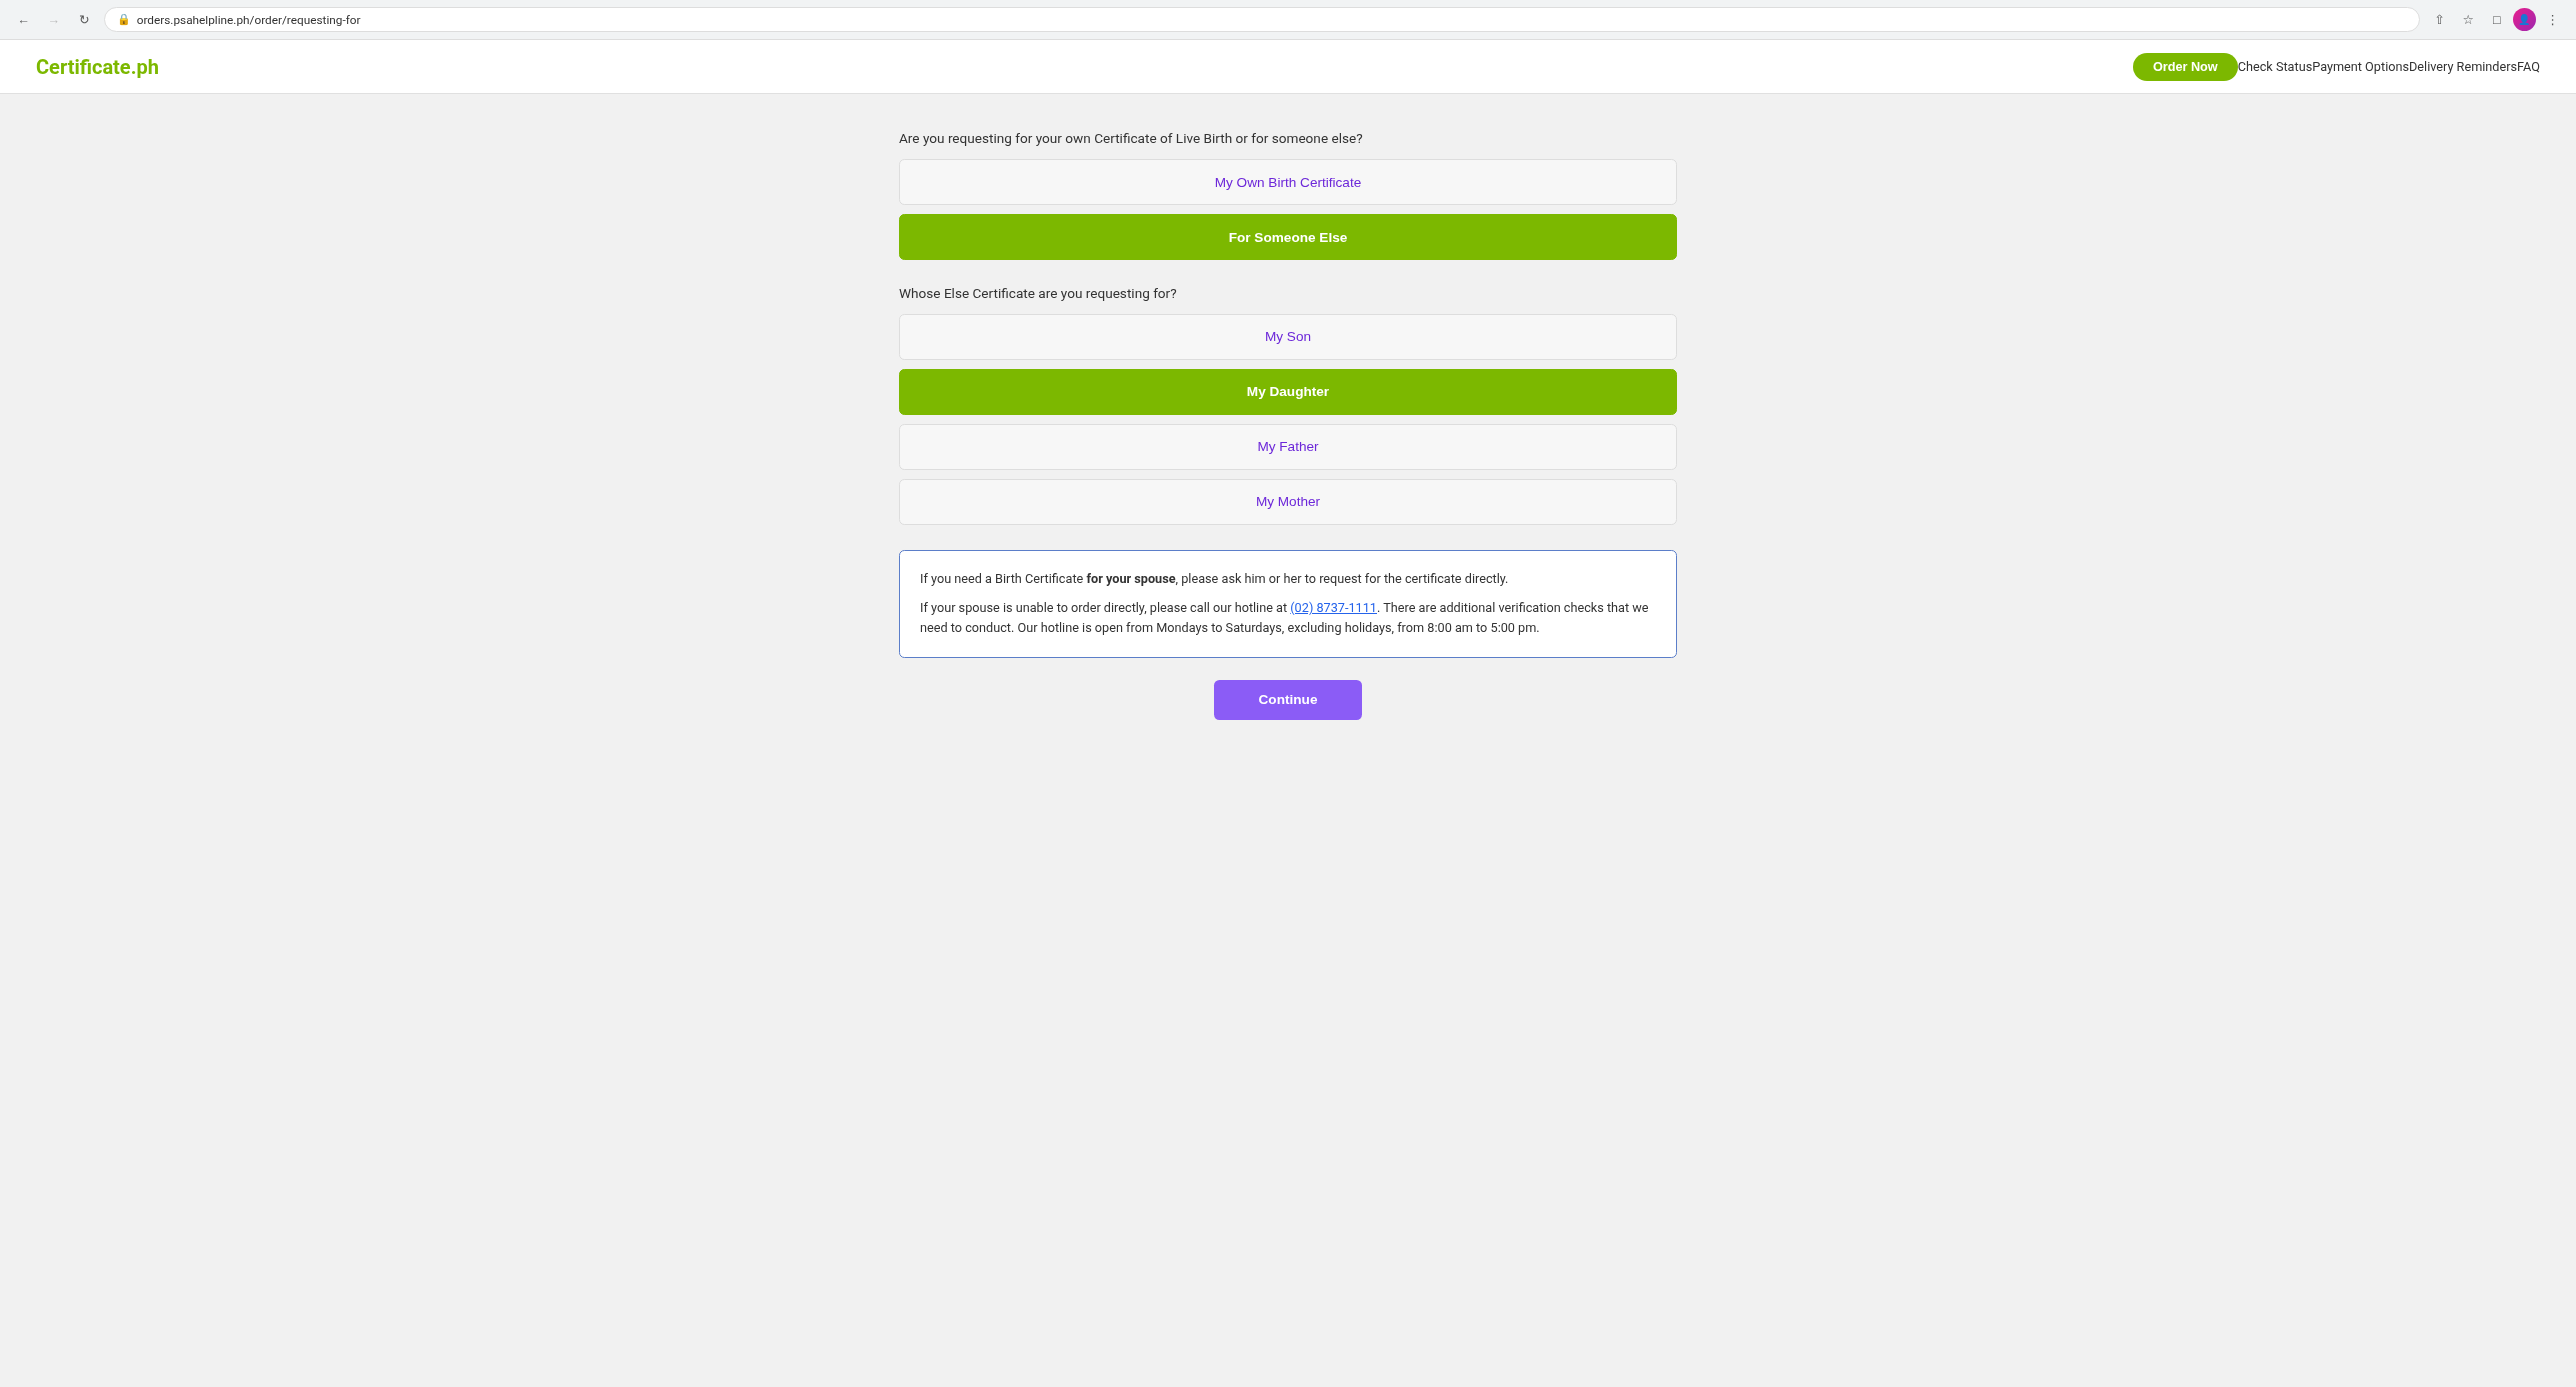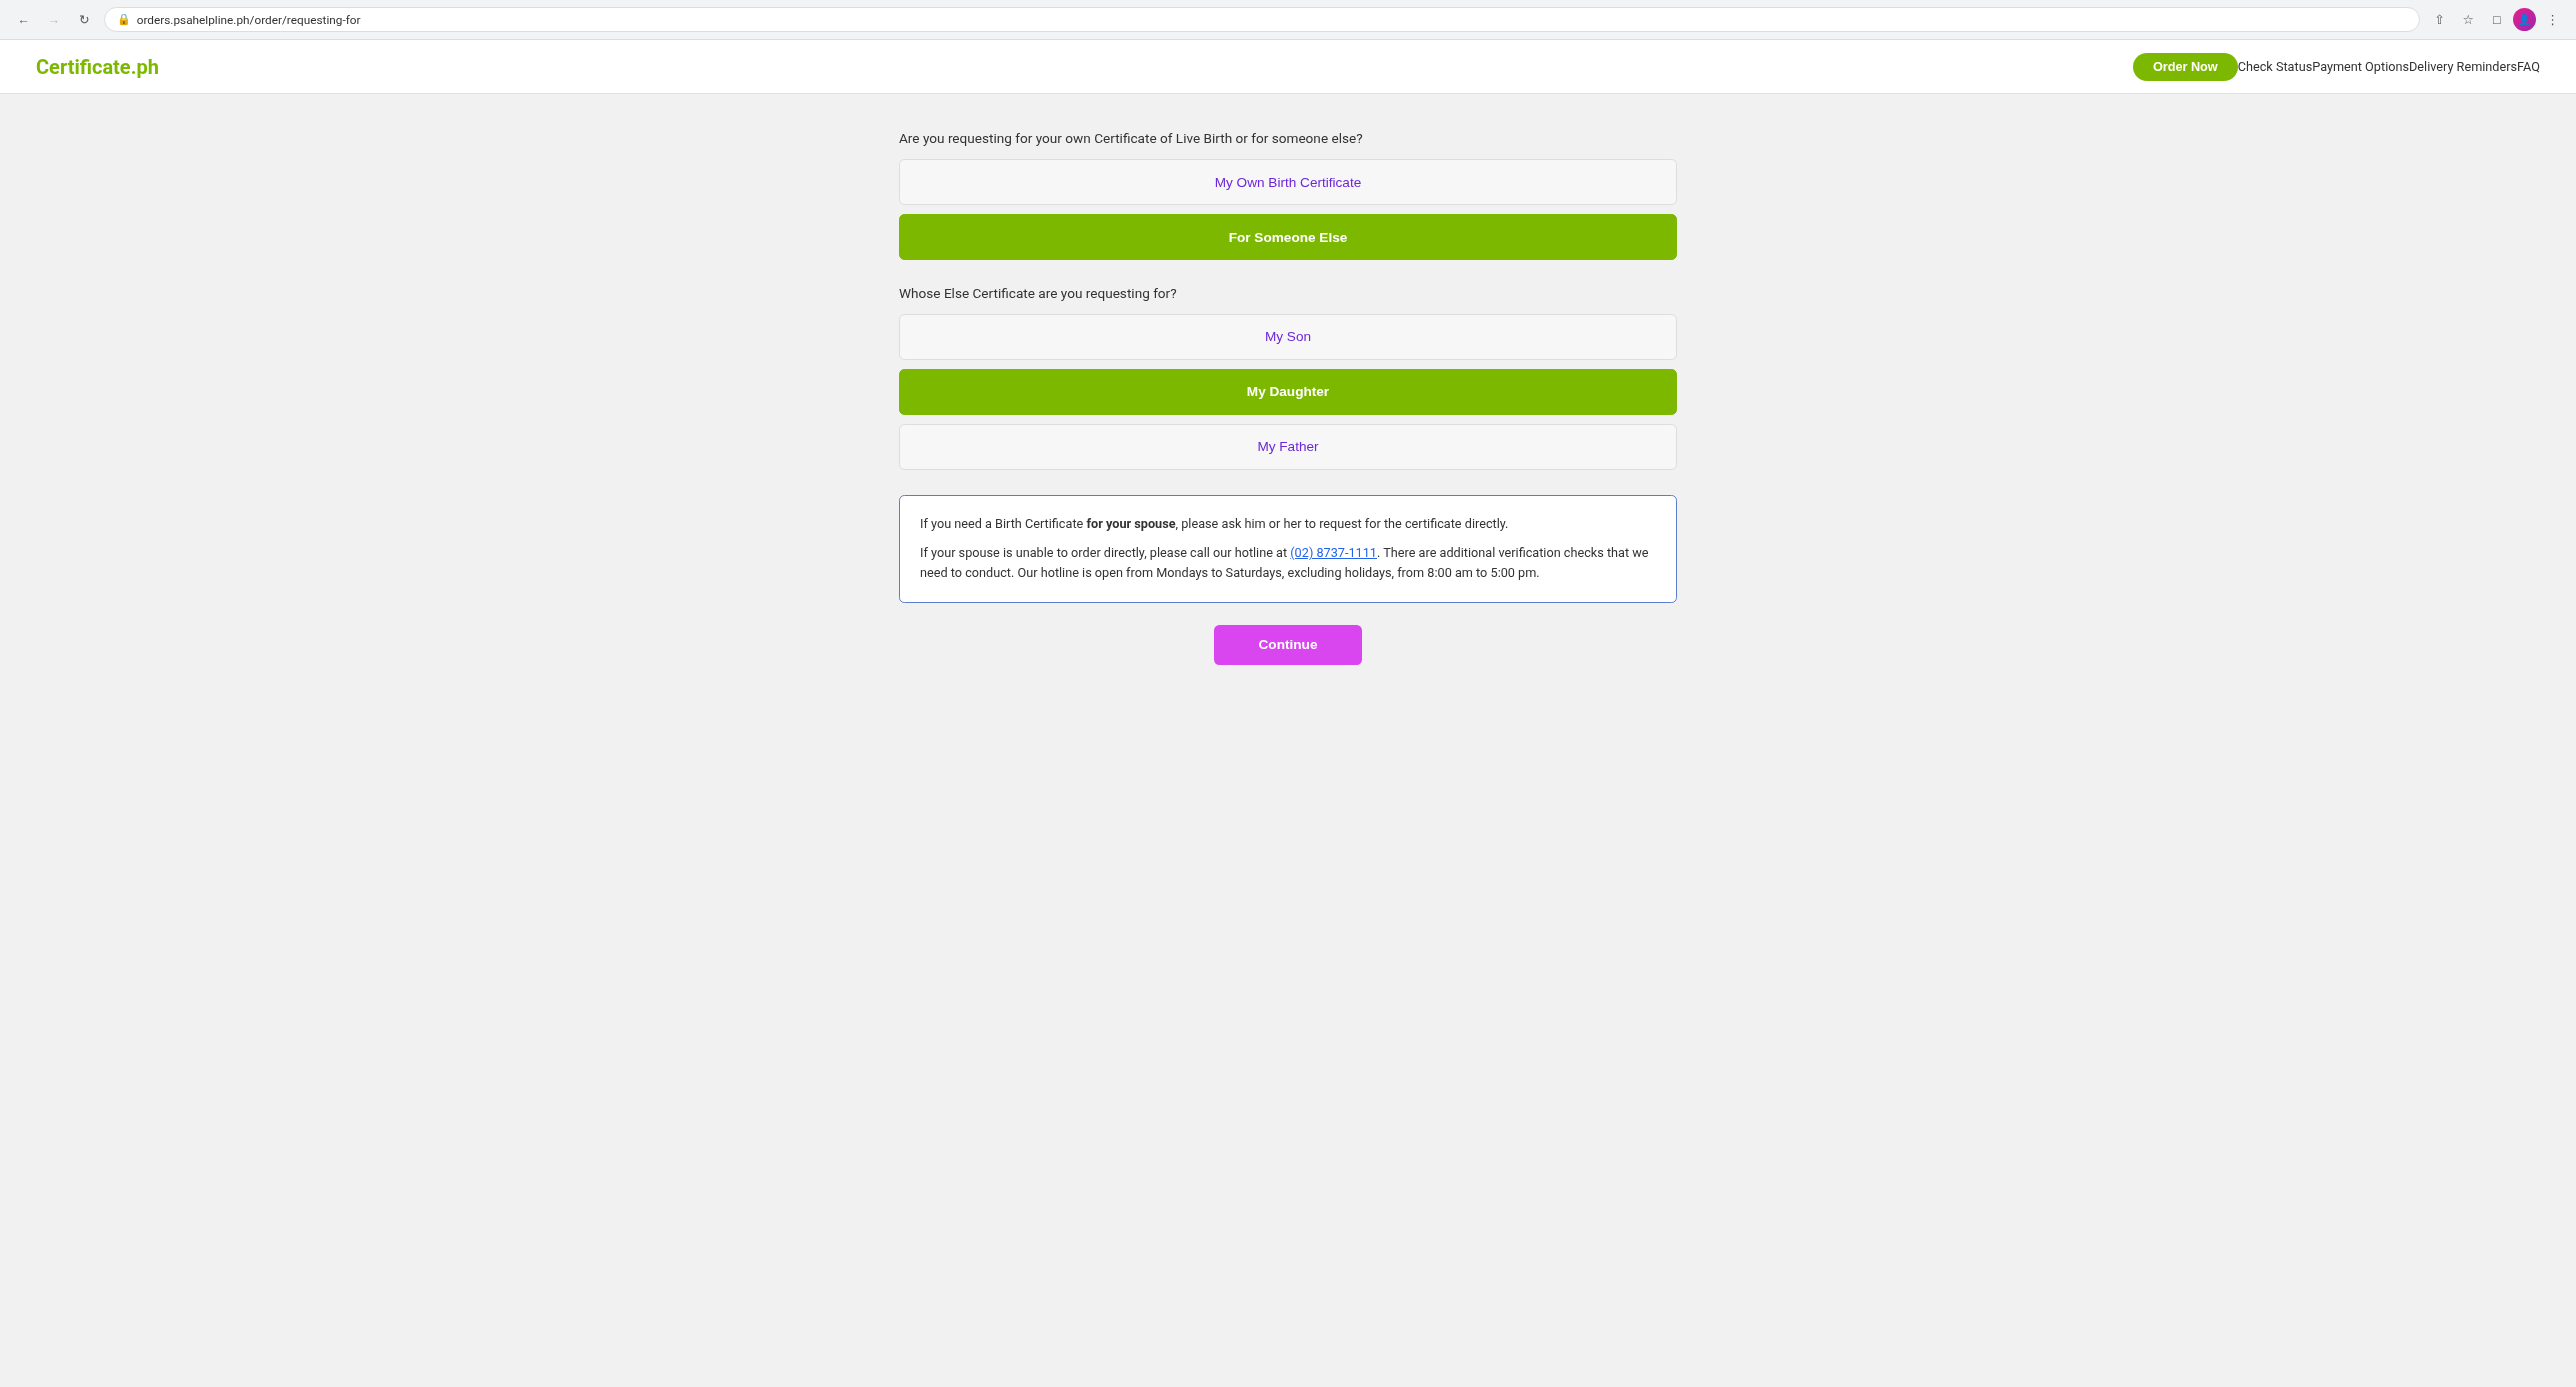--- a/index.html
+++ b/index.html
@@ -203,21 +203,21 @@
     }
 
     .info-box a {
       color: #2563eb;
       text-decoration: underline;
     }
 
     .continue-btn {
       display: block;
       margin: 22px auto 12px;
-      background: #d946ef;
+      background: #8b5cf6;
       color: white;
       border: none;
       border-radius: 5.4px;
       padding: 12.7px 45px;
       font-size: 13.6px;
       font-weight: 600;
       cursor: pointer;
       text-align: center;
     }
   </style>
@@ -260,20 +260,21 @@
     <p class="question-label">Are you requesting for your own Certificate of Live Birth or for someone else?</p>
     <button class="option-btn">My Own Birth Certificate</button>
     <button class="option-btn active">For Someone Else</button>
   </div>
 
   <div class="section">
     <p class="question-label">Whose Else Certificate are you requesting for?</p>
     <button class="option-btn">My Son</button>
     <button class="option-btn active">My Daughter</button>
     <button class="option-btn">My Father</button>
+    <button class="option-btn">My Mother</button>
   </div>
 
   <div class="info-box">
     <p>
       <span>If you need a Birth Certificate </span><strong>for your spouse</strong><span>, please ask him or her to request for the certificate directly.</span>
     </p>
     <p>
       <span>If your spouse is unable to order directly, please call our hotline at </span><a href="tel:028737-1111">(02) 8737-1111</a><span>. There are additional verification checks that we need to conduct. Our hotline is open from Mondays to Saturdays, excluding holidays, from 8:00 am to 5:00 pm.</span>
     </p>
   </div>

